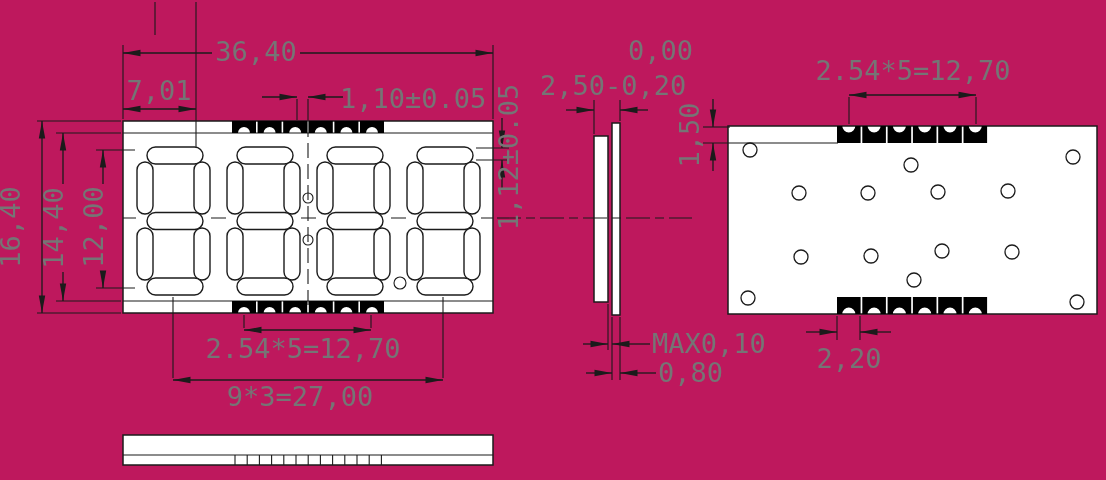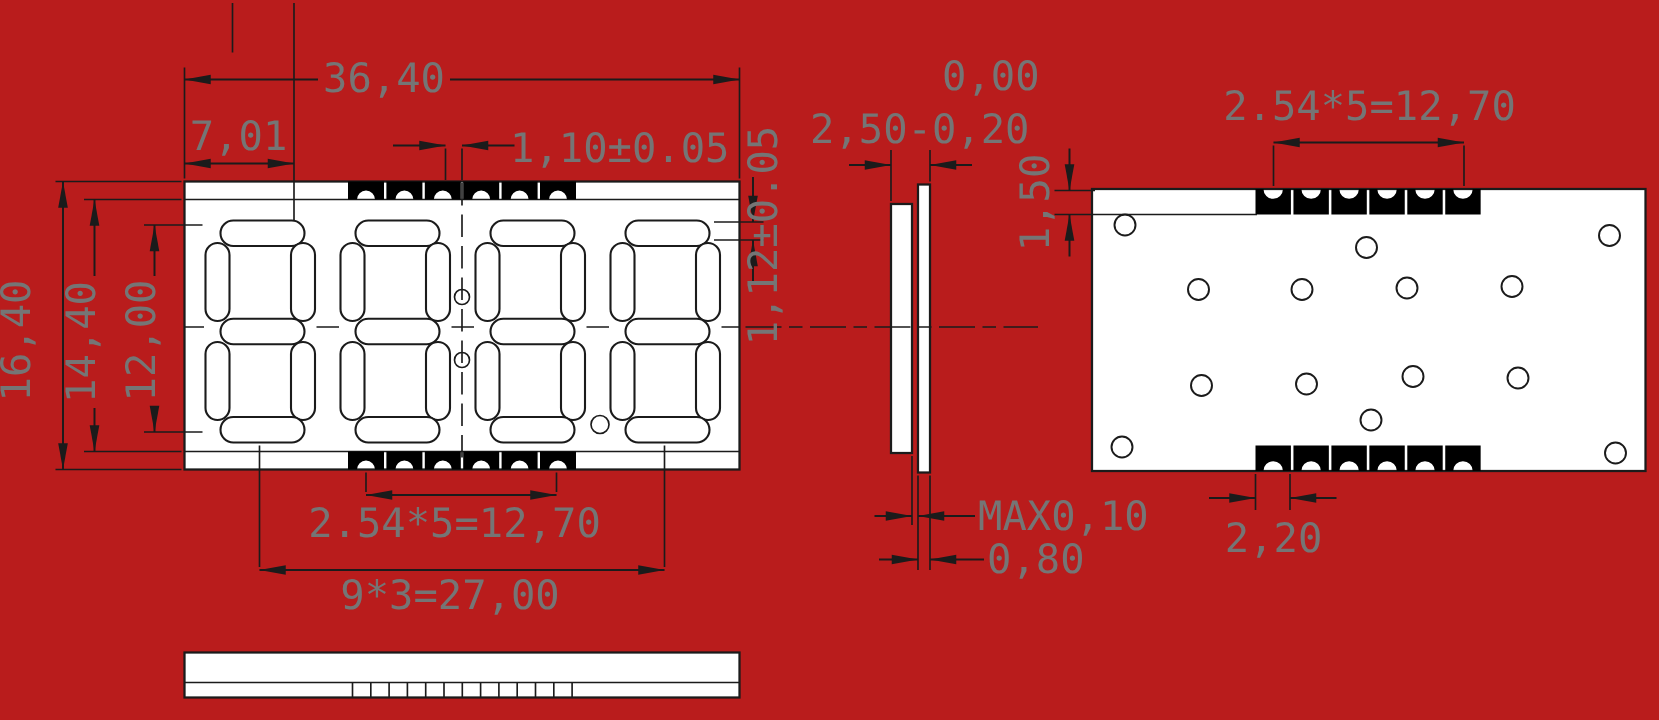--- a/index.html
+++ b/index.html
@@ -1,16 +1,16 @@
 <!DOCTYPE html>
 <html><head>
 <meta charset="utf-8">
 <style>
   html,body{margin:0;padding:0;background:#fff;}
-  .canvas{position:relative;width:1106px;height:480px;background:#b91c1c;overflow:hidden;}
+  .canvas{position:relative;width:1106px;height:480px;background:#be185d;overflow:hidden;}
   svg{display:block;}
   .ln{stroke:#1b1b1b;stroke-width:1.3;fill:none;}
   .thin{stroke:#1b1b1b;stroke-width:1.1;fill:none;}
   .outline{stroke:#1b1b1b;stroke-width:1.5;fill:#fff;}
   .pad{fill:#000;stroke:none;}
   .hole{stroke:#1b1b1b;stroke-width:1.3;fill:#fff;}
   .seg{stroke:#1b1b1b;stroke-width:1.4;fill:#fff;}
   .dim-text{font-family:"DejaVu Sans Mono","Liberation Mono",monospace;font-size:27px;fill:#757575;}
   .cl{stroke:#1b1b1b;stroke-width:1.1;fill:none;stroke-dasharray:24 5 9 5;}
   .clv{stroke:#1b1b1b;stroke-width:1.1;fill:none;stroke-dasharray:15 6;}

